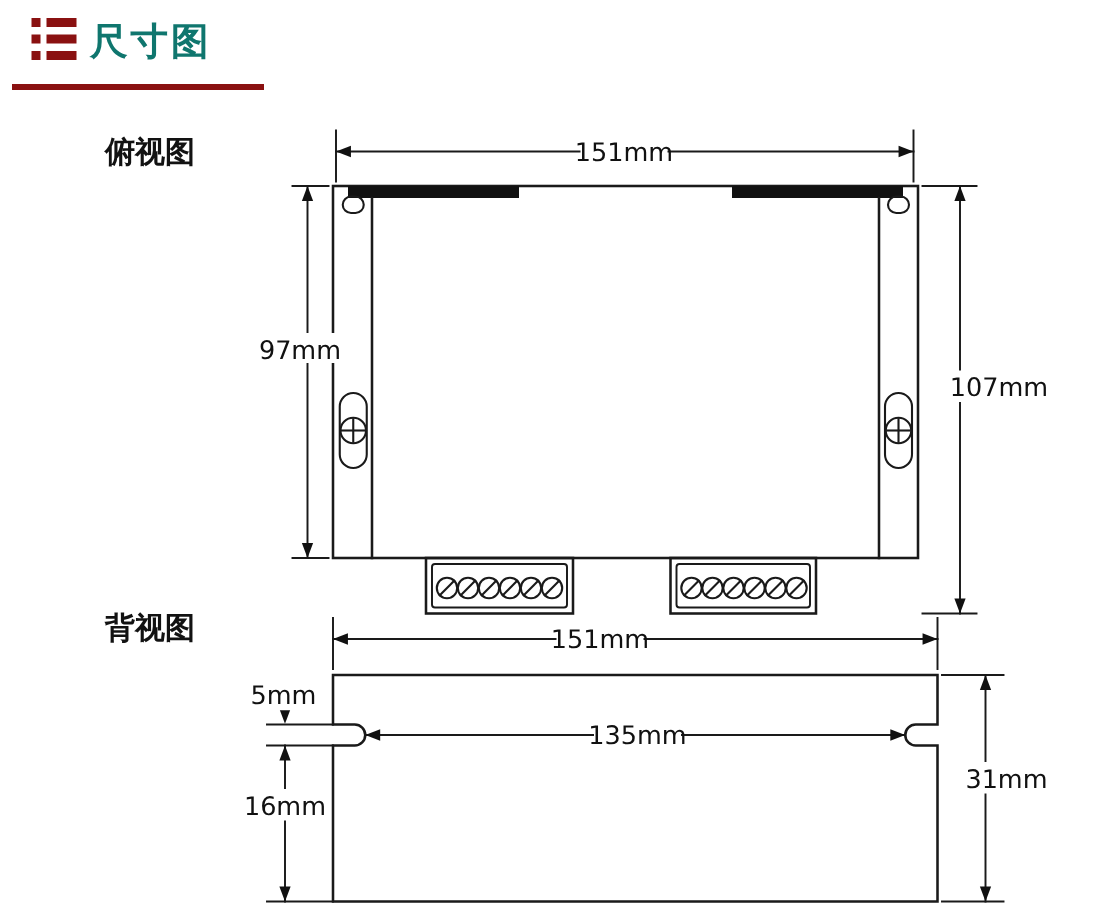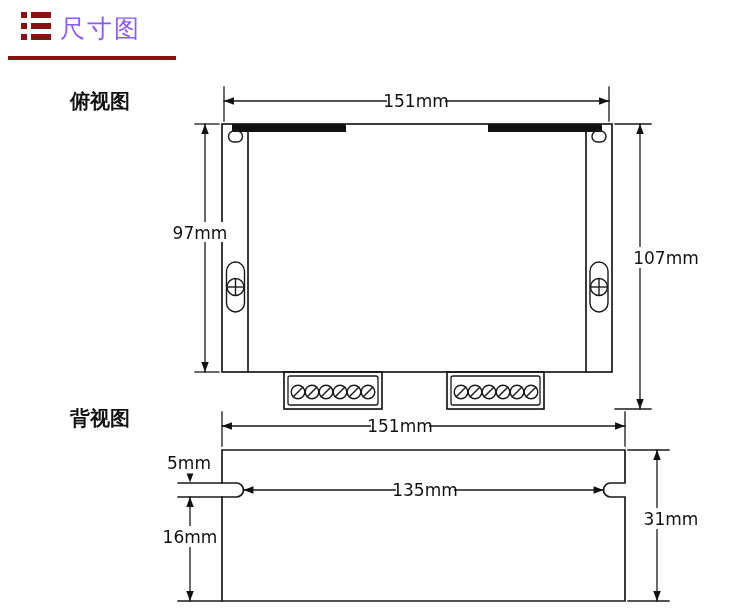--- a/index.html
+++ b/index.html
@@ -1,20 +1,20 @@
 <!DOCTYPE html>
 <html><head>
 <meta charset="utf-8">
 <style>
   * { margin:0; padding:0; box-sizing:border-box; }
   html,body { background:#ffffff; }
   body { font-family:"Liberation Sans", sans-serif; color:#111; }
   .stage { position:relative; width:732px; height:610px; background:#fff; overflow:hidden; }
   .abs { position:absolute; }
-  .title { font-size:25px; font-weight:400; color:#8b5cf6; letter-spacing:2px; line-height:1.2; }
+  .title { font-size:25px; font-weight:700; color:#0f766e; letter-spacing:2px; line-height:1.2; }
   .section-label { font-size:20px; font-weight:700; color:#121212;text-align:center; }
   svg text.dim {
     font-family:"DejaVu Sans", sans-serif;
     font-size:17px;
     fill:#111;
     stroke:none;
     text-anchor:middle;
   }
 </style>
 </head>

